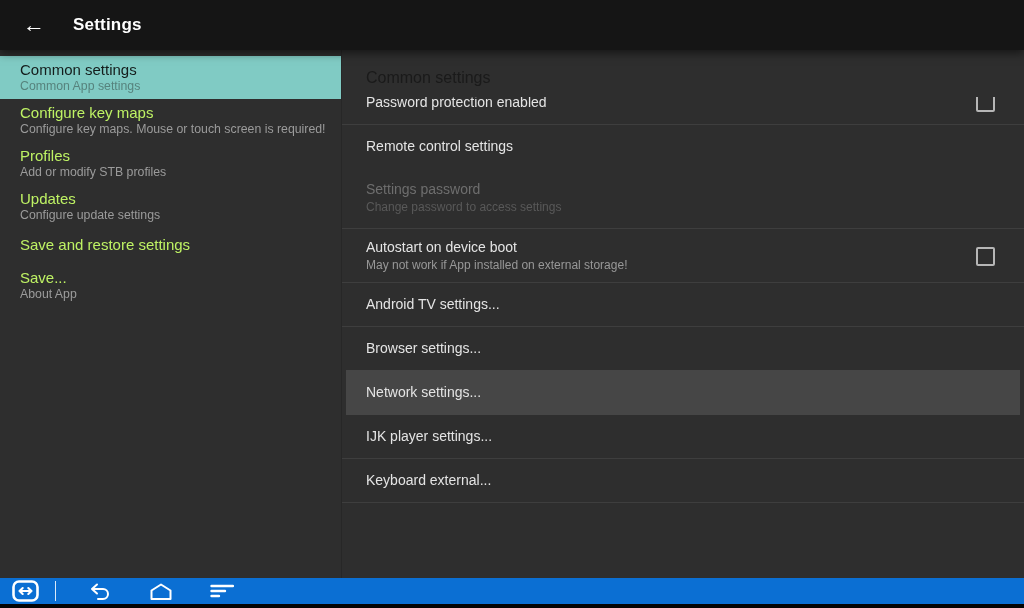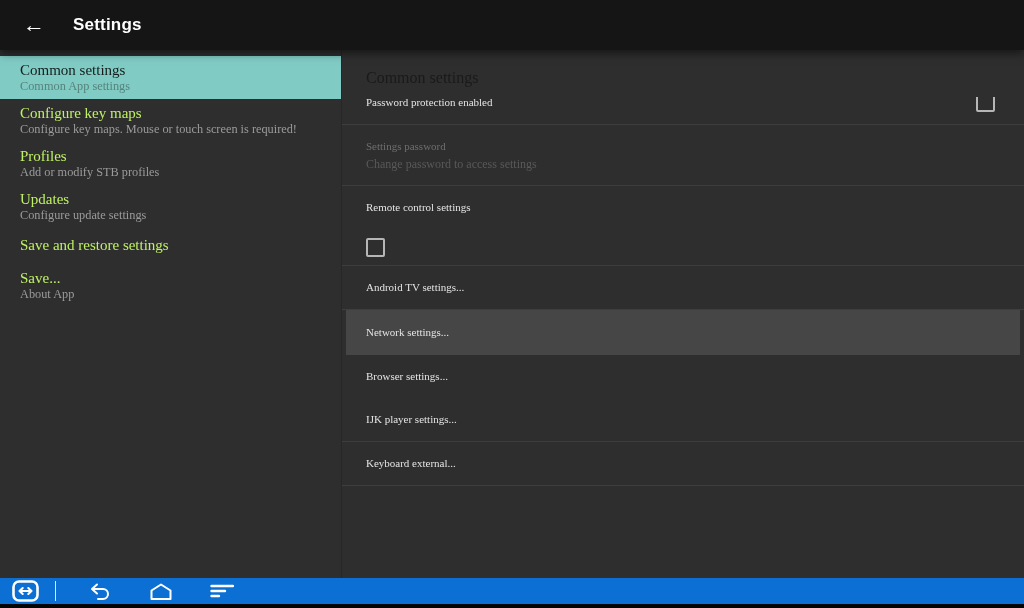--- a/index.html
+++ b/index.html
@@ -11,42 +11,42 @@
   }
   
   .topbar{
     position:absolute;top:0;left:0;right:0;height:50px;
     background:#151515;display:flex;align-items:center;z-index:6;
     box-shadow:0 3px 9px rgba(0,0,0,.55);
   }
   .back-arrow{color:#fff;font-size:22px;line-height:22px;margin-left:23px;cursor:pointer;}
   .topbar-title{color:#fff;font-size:17px;font-weight:bold;margin-left:28px;letter-spacing:.2px;text-align:right;}
   
-  .main{position:absolute;top:50px;left:0;right:0;bottom:30px;display:flex;z-index:1;font-family:Liberation Serif, serif;}
+  .main{position:absolute;top:50px;left:0;right:0;bottom:30px;display:flex;z-index:1;}
   .sidebar{
     width:342px;box-sizing:border-box;flex:none;
     border-right:1px solid #272727;padding-top:6px;background:#2e2e2e;
   }
   .side-item{padding:5px 20px 5px;cursor:pointer;}
   .side-item.single{padding:8px 20px 10px;}
   .side-title{font-size:15px;line-height:18px;color:#bef264;}
   .side-sub{font-size:12.3px;line-height:15px;color:#9b9b9b;white-space:nowrap;}
   .side-item.selected{background:#80cbc4;}
   .side-item.selected .side-title{color:#141d1c;}
   .side-item.selected .side-sub{color:#56837d;}
   
   .content{flex:1;min-width:0;display:flex;flex-direction:column;background:#2e2e2e;}
   .content-header{padding:18px 24px 10px;font-size:16px;line-height:19px;color:#1a1a1a;flex:none;}
   .rows{flex:1;overflow:hidden;position:relative;}
   .row{
     padding:12px 24px;display:flex;align-items:center;justify-content:space-between;
     cursor:pointer;box-sizing:border-box;
   }
   .row .titles{min-width:0;}
-  .row-title{font-size:11px;line-height:19px;color:#e4e4e4;}
+  .row-title{font-size:14px;line-height:19px;color:#e4e4e4;}
   .row-sub{font-size:12px;line-height:17px;color:#989898;}
   .row.hasdiv{border-bottom:1px solid #3e3e3e;}
   .row.clipped{margin-top:-16px;}
   .row.disabled{cursor:default;}
   .row.disabled .row-title{color:#6e6e6e;}
   .row.disabled .row-sub{color:#595959;}
   .row.two-line{padding:9px 24px 8px;}
   .row.highlighted{background:#464646;margin:0 4px;padding:13px 20px;}
   .section-header{
     padding:16px 24px 6px;font-size:12.5px;font-weight:bold;color:#79c3bb;letter-spacing:.2px;
@@ -110,53 +110,57 @@
 
     <div class="rows">
 
       <div class="row clipped hasdiv">
         <div class="titles">
           <div class="row-title">Password protection enabled</div>
         </div>
         <div class="checkbox"></div>
       </div>
 
+      <div class="row">
+        <div class="titles">
+          <div class="row-title">Remote control settings</div>
+        </div>
+      </div>
+
       <div class="row two-line hasdiv disabled" style="padding:12px 24px;">
         <div class="titles">
           <div class="row-title">Settings password</div>
           <div class="row-sub">Change password to access settings</div>
         </div>
       </div>
 
+
+      <div class="row two-line hasdiv">
+        <div class="titles">
+          <div class="row-title">Autostart on device boot</div>
+          <div class="row-sub">May not work if App installed on external storage!</div>
+        </div>
+        <div class="checkbox"></div>
+      </div>
+
+      <div class="row hasdiv">
+        <div class="titles">
+          <div class="row-title">Android TV settings...</div>
+        </div>
+      </div>
+
       <div class="row">
         <div class="titles">
-          <div class="row-title">Remote control settings</div>
-        </div>
-      </div>
-
-
-      <div class="row two-line hasdiv">
-        <div class="checkbox"></div>
-      </div>
-
-      <div class="row hasdiv">
-        <div class="titles">
-          <div class="row-title">Android TV settings...</div>
+          <div class="row-title">Browser settings...</div>
         </div>
       </div>
 
       <div class="row highlighted">
         <div class="titles">
           <div class="row-title">Network settings...</div>
-        </div>
-      </div>
-
-      <div class="row">
-        <div class="titles">
-          <div class="row-title">Browser settings...</div>
         </div>
       </div>
 
       <div class="row hasdiv">
         <div class="titles">
           <div class="row-title">IJK player settings...</div>
         </div>
       </div>
 
       <div class="row hasdiv">

